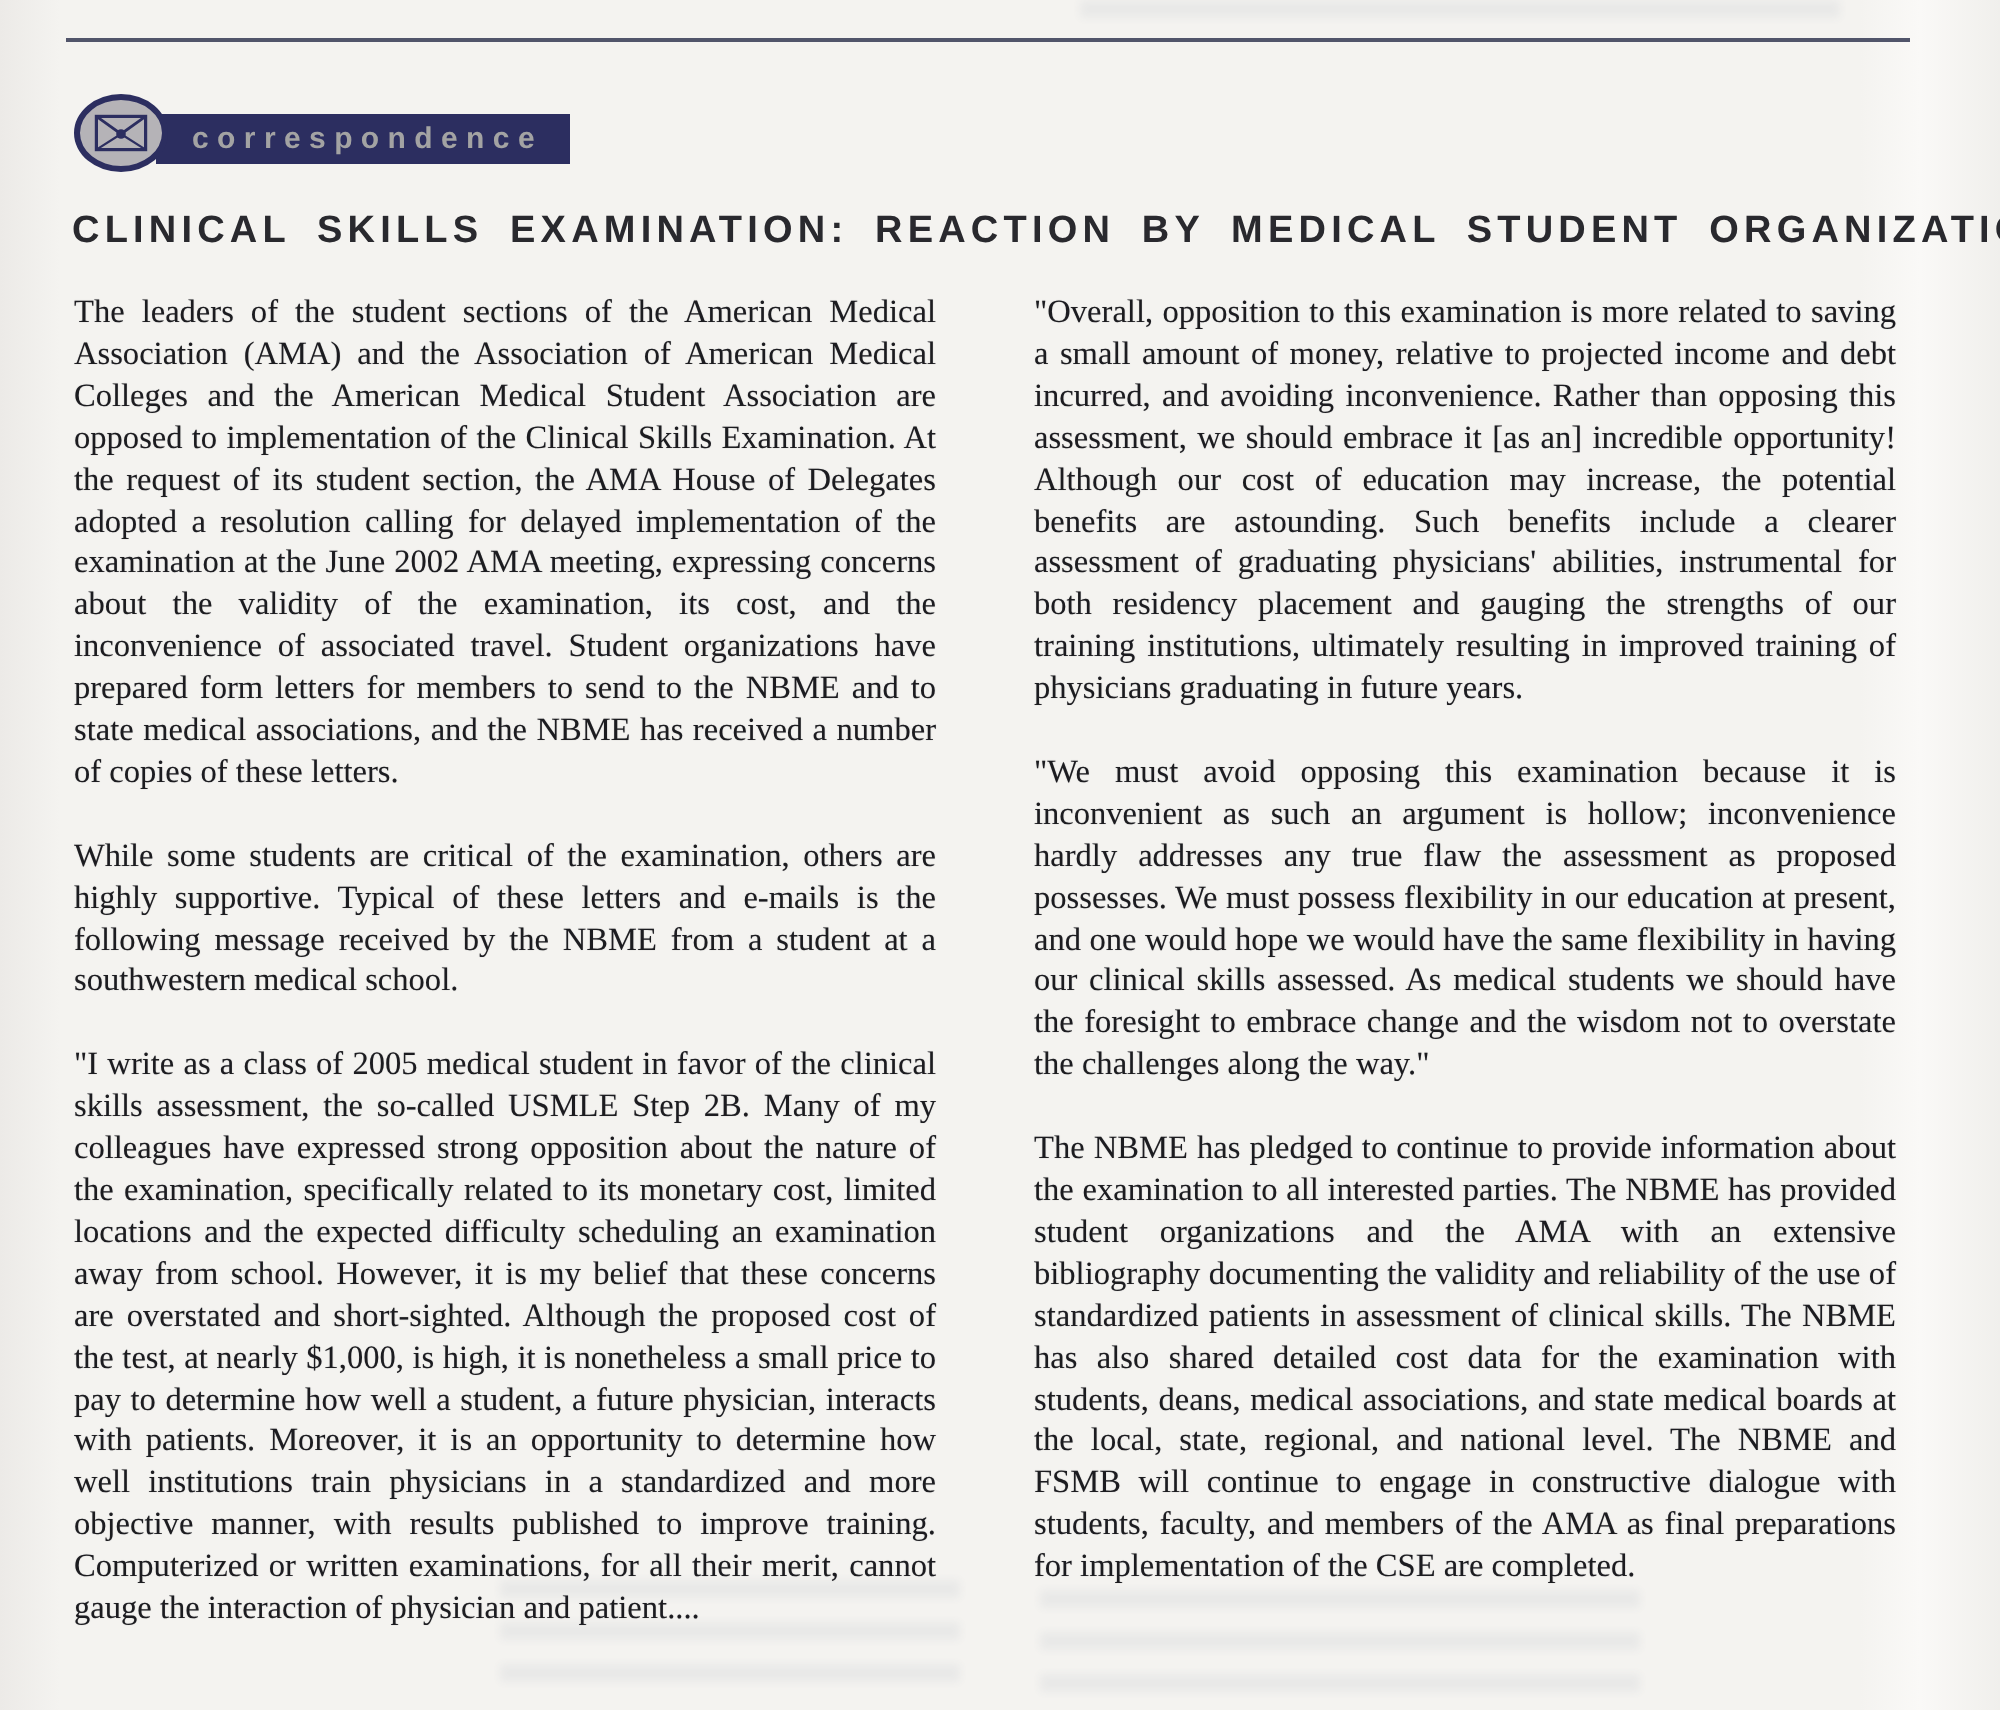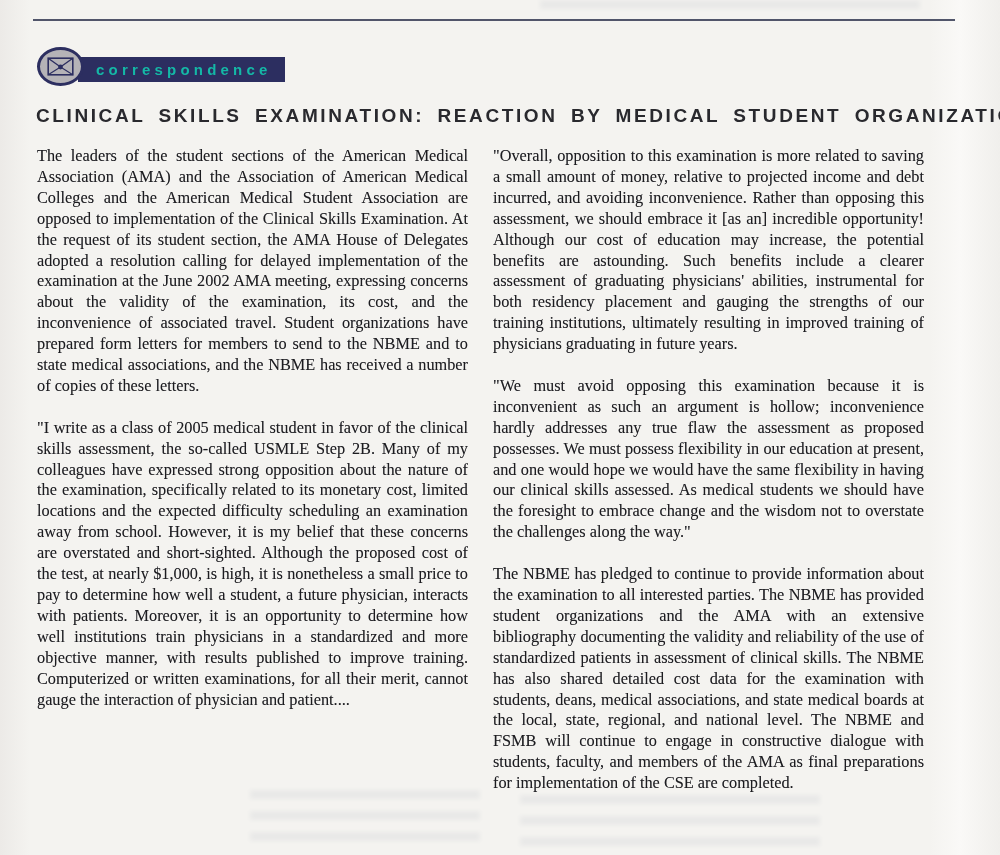--- a/index.html
+++ b/index.html
@@ -19,21 +19,21 @@
     position: absolute; left: 33px; top: 19px;
     width: 922px; height: 2px;
     background: #51556a;
   }
   .masthead { position: absolute; left: 0; top: 0; }
   .badge-bar {
     position: absolute; left: 78px; top: 57px;
     height: 25px;
     padding: 0 13px 0 18px;
     background: #2c2e60;
-    color: #14b8a6;
+    color: #a3a3a3;
     font-family: "Liberation Sans", sans-serif;
     font-weight: bold;
     font-size: 15px;
     letter-spacing: 4.2px;
     line-height: 25px;
     white-space: nowrap;
   }
   .badge-ellipse {
     position: absolute; left: 37px; top: 47px;
     width: 47px; height: 39px;
@@ -51,21 +51,21 @@
     font-size: 19px;
     letter-spacing: 2.6px;
     word-spacing: 5.5px;
     color: #29292e;
     white-space: nowrap;
   }
   .columns {
     position: absolute; left: 37px; top: 146px;
     width: 912px;
     display: flex;
-    gap: 25px;
+    gap: 49px;
   }
   .col {
     flex: 0 0 431px;
     width: 431px;
     font-size: 16.3px;
     line-height: 20.9px;
     text-align: justify;
     color: #1c1c20;
     text-shadow: 0 0 0.5px rgba(40,40,48,0.35);
   }
@@ -108,20 +108,21 @@
         </svg>
       </span>
     </div>
   </div>
 
   <div class="headline">CLINICAL SKILLS EXAMINATION: REACTION BY MEDICAL STUDENT ORGANIZATIONS</div>
 
   <div class="columns">
     <div class="col">
       <p>The leaders of the student sections of the American Medical Association (AMA) and the Association of American Medical Colleges and the American Medical Student Association are opposed to implementation of the Clinical Skills Examination. At the request of its student section, the AMA House of Delegates adopted a resolution calling for delayed implementation of the examination at the June 2002 AMA meeting, expressing concerns about the validity of the examination, its cost, and the inconvenience of associated travel. Student organizations have prepared form letters for members to send to the NBME and to state medical associations, and the NBME has received a number of copies of these letters.</p>
+      <p>While some students are critical of the examination, others are highly supportive. Typical of these letters and e-mails is the following message received by the NBME from a student at a southwestern medical school.</p>
       <p>"I write as a class of 2005 medical student in favor of the clinical skills assessment, the so-called USMLE Step 2B. Many of my colleagues have expressed strong opposition about the nature of the examination, specifically related to its monetary cost, limited locations and the expected difficulty scheduling an examination away from school. However, it is my belief that these concerns are overstated and short-sighted. Although the proposed cost of the test, at nearly $1,000, is high, it is nonetheless a small price to pay to determine how well a student, a future physician, interacts with patients. Moreover, it is an opportunity to determine how well institutions train physicians in a standardized and more objective manner, with results published to improve training. Computerized or written examinations, for all their merit, cannot gauge the interaction of physician and patient....</p>
     </div>
     <div class="col">
       <p>"Overall, opposition to this examination is more related to saving a small amount of money, relative to projected income and debt incurred, and avoiding inconvenience. Rather than opposing this assessment, we should embrace it [as an] incredible opportunity! Although our cost of education may increase, the potential benefits are astounding. Such benefits include a clearer assessment of graduating physicians' abilities, instrumental for both residency placement and gauging the strengths of our training institutions, ultimately resulting in improved training of physicians graduating in future years.</p>
       <p>"We must avoid opposing this examination because it is inconvenient as such an argument is hollow; inconvenience hardly addresses any true flaw the assessment as proposed possesses. We must possess flexibility in our education at present, and one would hope we would have the same flexibility in having our clinical skills assessed. As medical students we should have the foresight to embrace change and the wisdom not to overstate the challenges along the way."</p>
       <p>The NBME has pledged to continue to provide information about the examination to all interested parties. The NBME has provided student organizations and the AMA with an extensive bibliography documenting the validity and reliability of the use of standardized patients in assessment of clinical skills. The NBME has also shared detailed cost data for the examination with students, deans, medical associations, and state medical boards at the local, state, regional, and national level. The NBME and FSMB will continue to engage in constructive dialogue with students, faculty, and members of the AMA as final preparations for implementation of the CSE are completed.</p>
     </div>
   </div>
 
   <div class="smudge smudge-a"></div>

